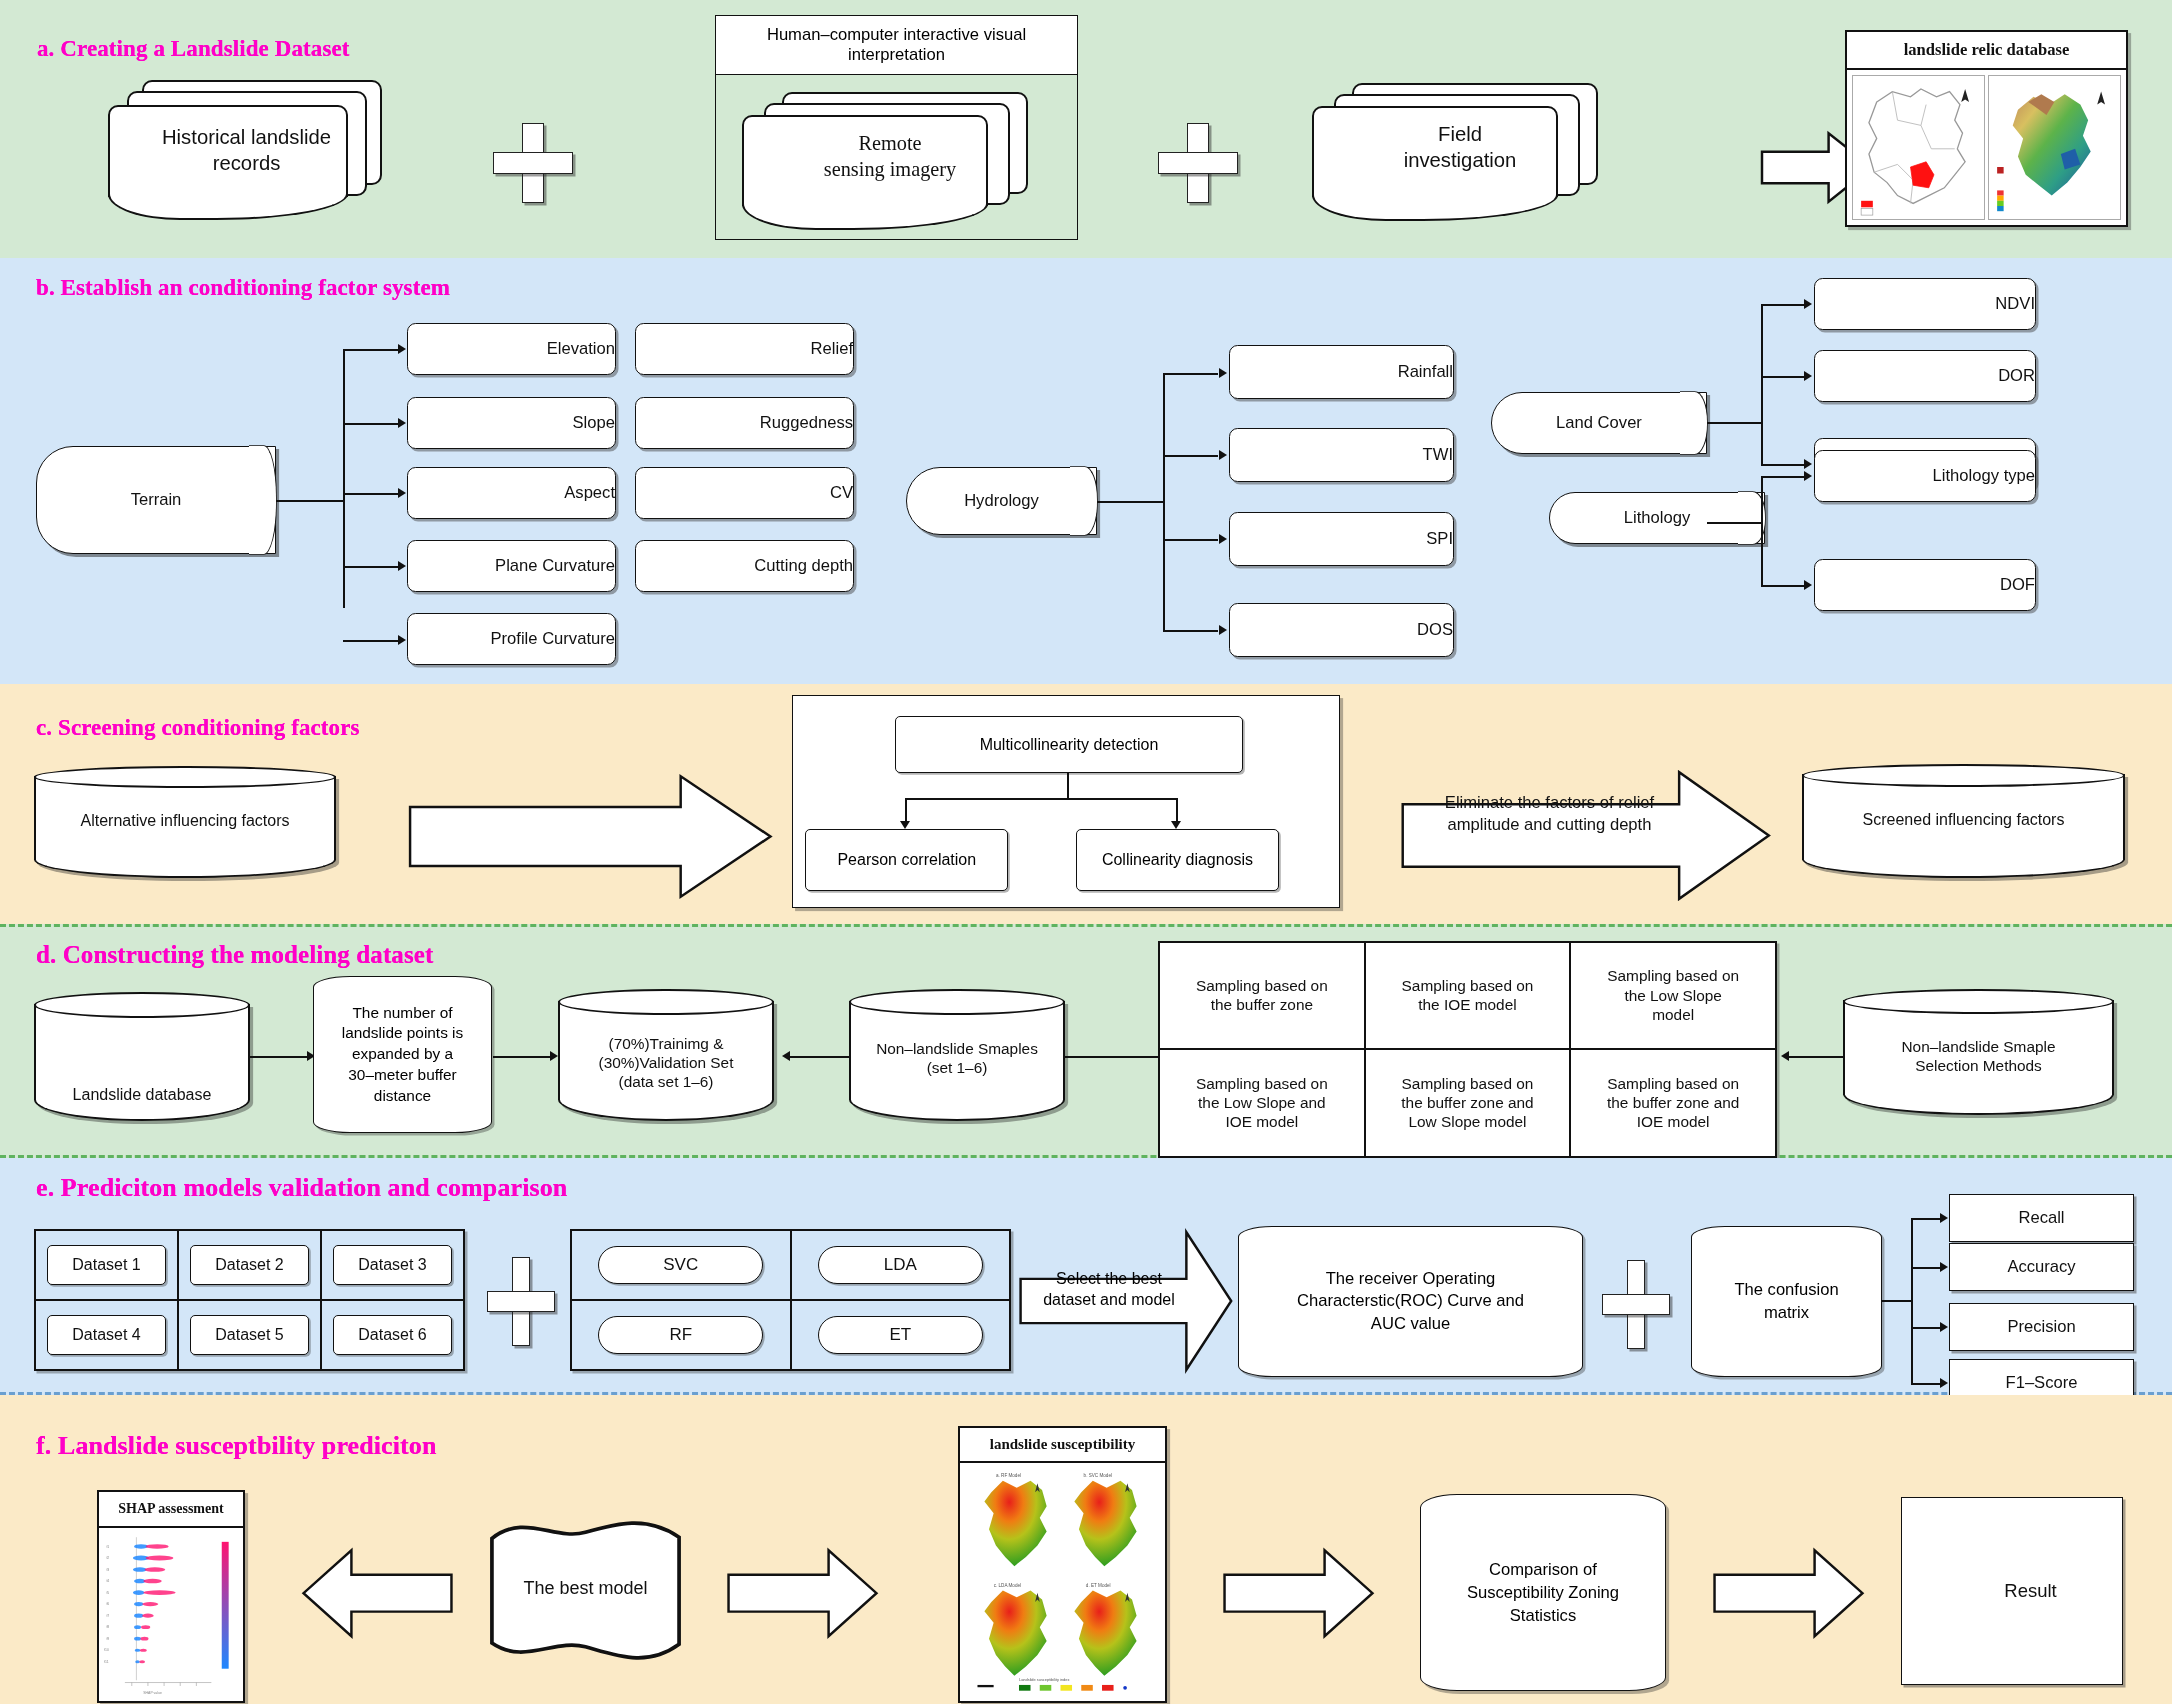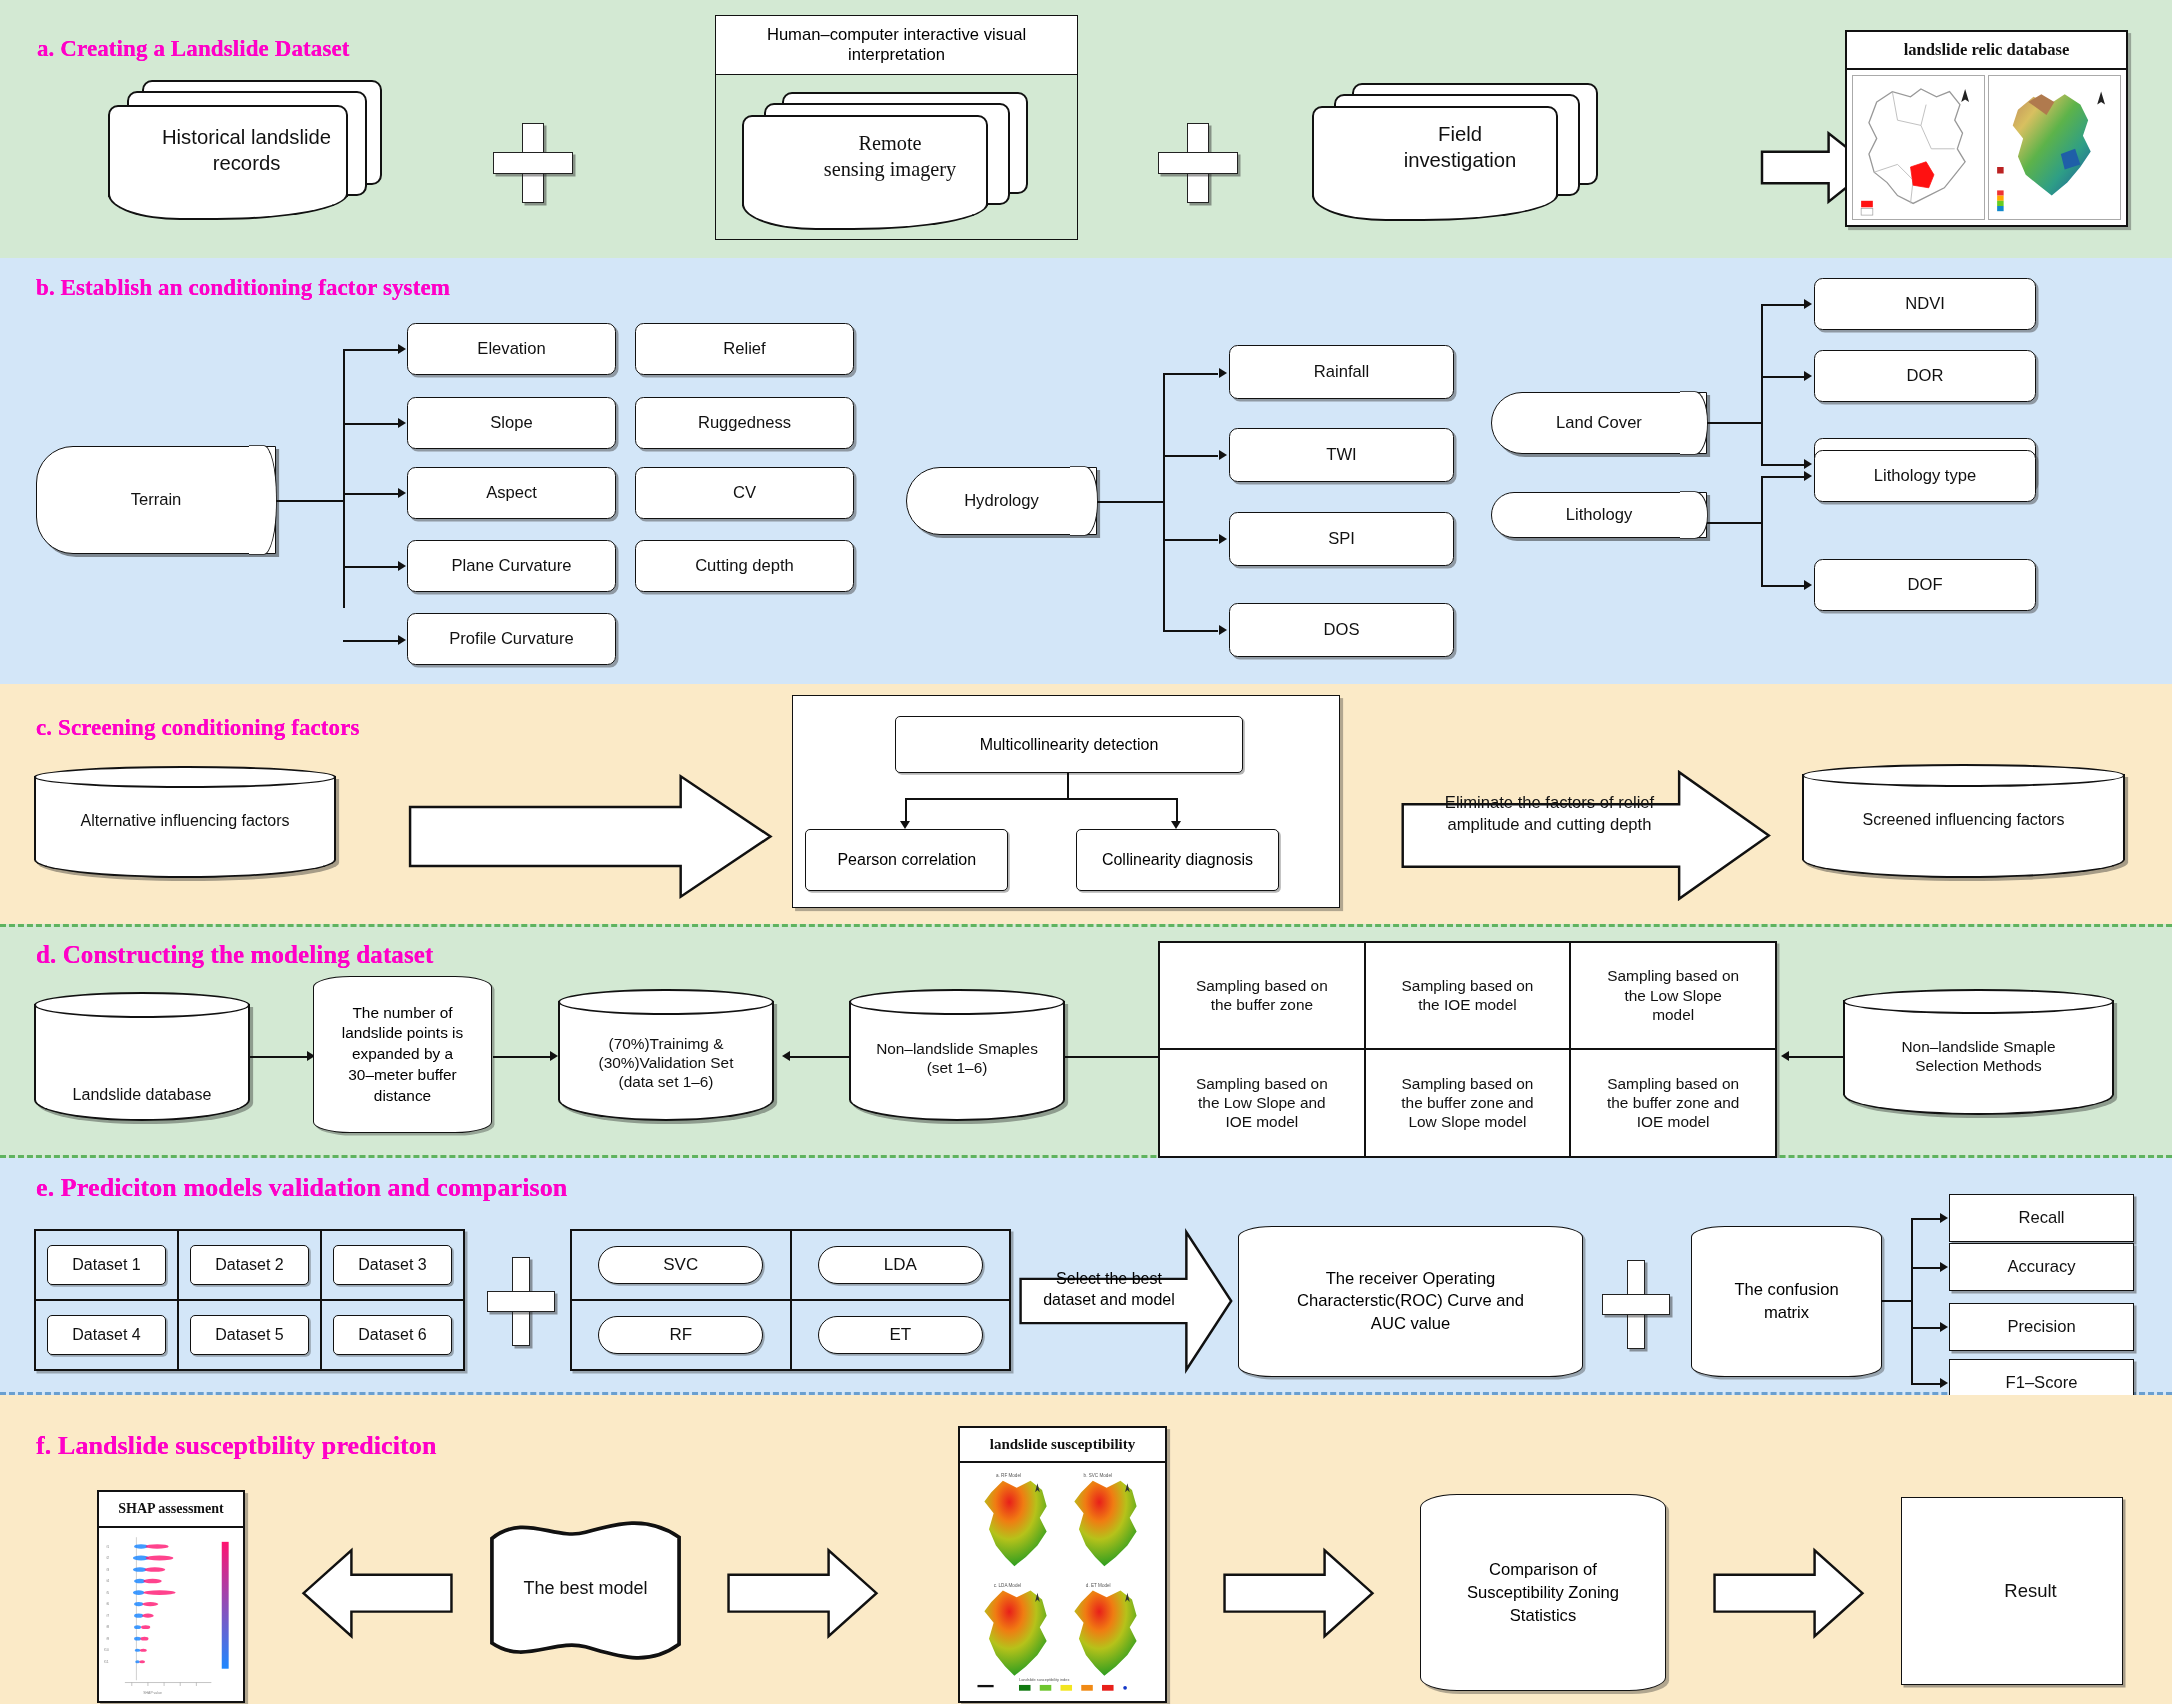--- a/index.html
+++ b/index.html
@@ -34,21 +34,21 @@
 
   .box {
     position:absolute;
     background:#fff;
     border:1.5px solid #111;
     display:flex; align-items:center; justify-content:center;
     text-align:center;
     font-size:16.6px; color:#111; line-height:1.25;
     box-shadow:2.5px 2.5px 0 rgba(60,60,60,.45);
   }
-  .box.rr { border-radius:8.6px; }
+  .box.rr { border-radius:8.6px;justify-content:flex-end; }
   .box.sq { border-radius:0; }
 
   
   .tape {
     position:absolute; background:#fff;
     border:1.8px solid #111;
     border-radius:37px 0 0 37px;
     display:flex; align-items:center; justify-content:center;
     font-size:16.6px; color:#111;
     box-shadow:3.1px 3.1px 0 rgba(40,40,40,.5);
@@ -336,21 +336,21 @@
   <div class="box rr" style="left:1814px;top:20px;width:222px;height:52px;">
     <span>NDVI</span>
     </div>
   <div class="box rr" style="left:1814px;top:92px;width:222px;height:52px;">
     <span>DOR</span>
     </div>
   <div class="box rr" style="left:1814px;top:180px;width:222px;height:52px;">
     <span>Land Use</span>
     </div>
 
-  <div class="tape" style="left:1491px;top:234px;width:216px;height:46px;">
+  <div class="tape" style="left:1549px;top:234px;width:216px;height:52px;">
     <span>Lithology</span>
     <div class="notch" style="border-radius:0 48% 48% 0;"></div>
   </div>
   <div class="ln h" style="left:1707px;top:264px;width:55px;"></div>
   <div class="ln v" style="left:1761px;top:218px;height:110px;"></div>
   <div class="ln h" style="left:1761px;top:218px;width:43px;"></div>
   <div class="ahead" style="left:1804px;top:213px;"></div>
   <div class="ln h" style="left:1761px;top:327px;width:43px;"></div>
   <div class="ahead" style="left:1804px;top:322px;"></div>
 

